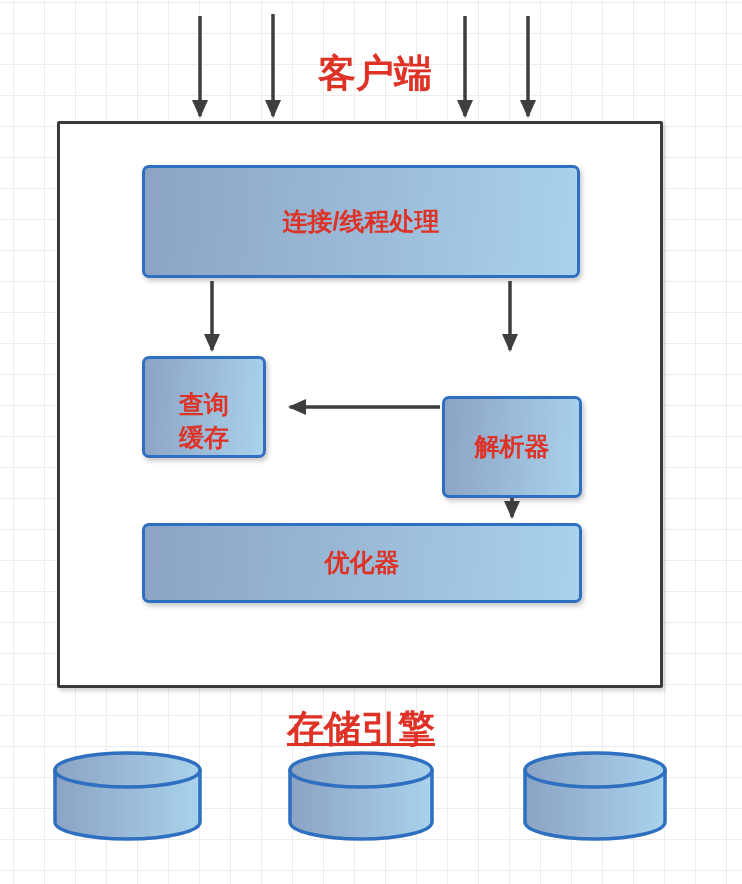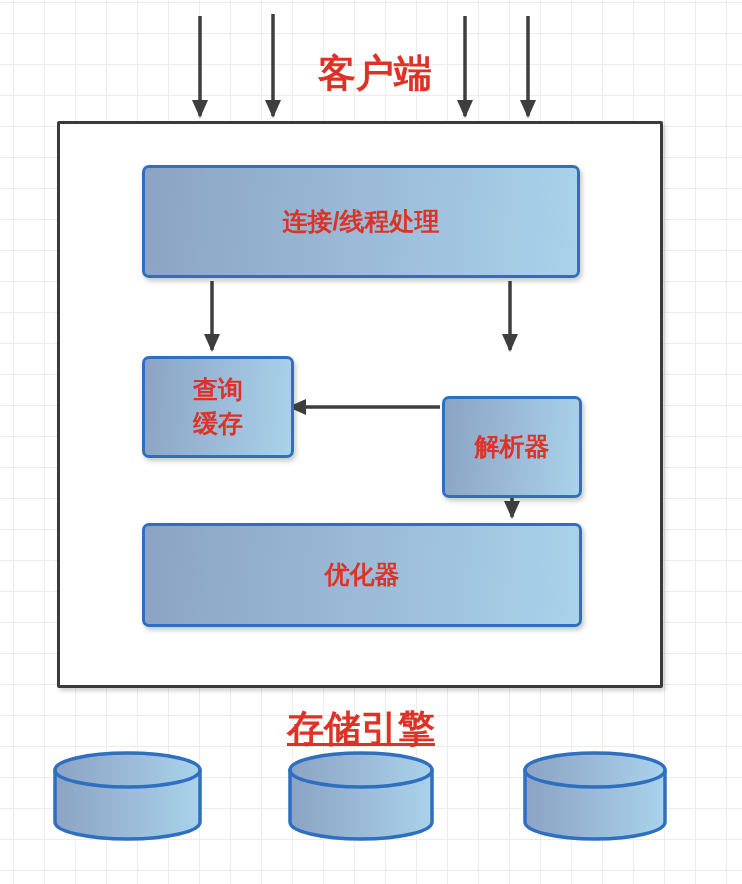--- a/index.html
+++ b/index.html
@@ -45,23 +45,23 @@
     box-shadow:2px 3px 5px rgba(50,50,50,0.28);
     display:flex;align-items:center;justify-content:center;
     color:var(--accent-red,#de3226);
     font-weight:bold;
     font-size:25px;
     text-align:center;
     white-space:pre-line;
     line-height:1.35;
   }
   .node-connection{left:142px;top:165px;width:438px;height:113px;}
-  .node-query-cache{left:142px;top:356px;width:152px;height:102px;}
+  .node-query-cache{left:142px;top:356px;width:124px;height:102px;align-items:flex-end;}
   .node-parser{left:442px;top:356px;width:140px;height:102px;margin-top:40px;}
-  .node-optimizer{left:142px;top:523px;width:440px;height:104px;}
+  .node-optimizer{left:142px;top:523px;width:440px;height:80px;}
   .free-label{
     position:absolute;
     color:var(--accent-red,#de3226);
     font-weight:bold;
     white-space:nowrap;
   }
   .client-label{left:318px;top:48px;font-size:38px;}
   .storage-label{left:287px;top:704px;font-size:37px;text-decoration:underline;}
 </style>
 </head>

